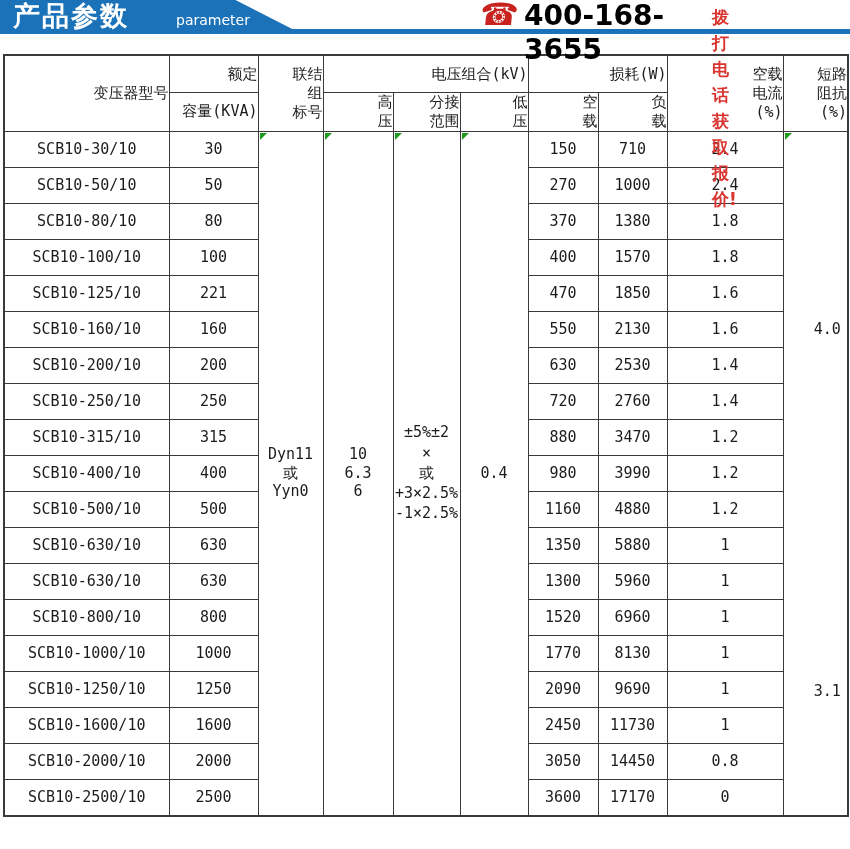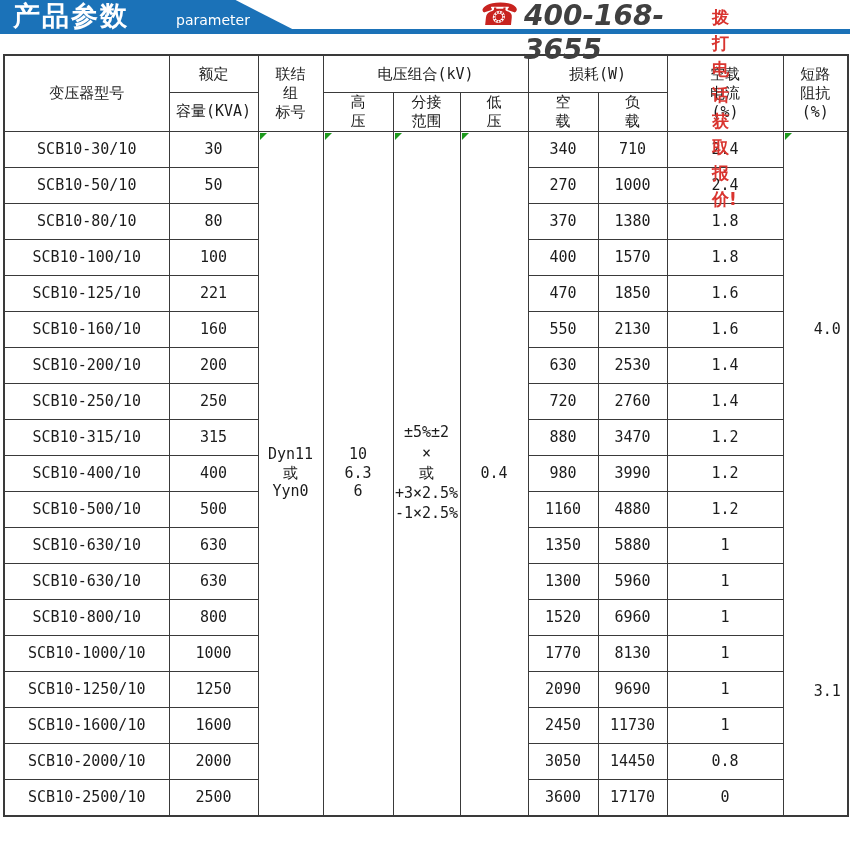--- a/index.html
+++ b/index.html
@@ -20,39 +20,39 @@
     position:absolute; left:13px; top:0px; color:#ffffff;
     font-size:27px; font-weight:bold; letter-spacing:2px; line-height:32px;
   }
   .banner-sub { position:absolute; left:176px; top:12px; color:#ffffff; font-size:14px; }
   .phone-icon {
     position:absolute; left:480px; top:-3px; color:#c8231f; font-size:31px;
     transform:skewX(-6deg); line-height:34px;
   }
   .phone-number {
     position:absolute; left:524px; top:-1px; font-size:28px; font-weight:bold;
-    color:#404040; letter-spacing:0px; line-height:34px;font-style:italic;
+    color:#000000; letter-spacing:0px; line-height:34px;
   }
   .cta {
     position:absolute; left:712px; top:4px; font-size:17px; font-weight:bold;
     color:#d9342f; line-height:26px;
   }
 
   
   .param-table {
     border-collapse:collapse; table-layout:fixed;
     margin:8px 0 0 3px; width:844px;
     font-family:"DejaVu Sans Mono","Liberation Mono",monospace;
     color:#1c1c1c; border:2px solid #3a3a3a;
   }
   .param-table th, .param-table td {
     border:1px solid #3a3a3a; text-align:center; vertical-align:middle;
     font-weight:normal; font-size:15px; padding:0; overflow:hidden;
   }
-  .param-table thead th { height:36px; }
+  .param-table thead th { height:36px;text-align:right; }
   .param-table tbody td { height:35px; }
   .preline { white-space:pre-line; line-height:1.25; }
   .tap-cell { font-size:13px; line-height:1.35; }
   .merged-cell { position:relative; }
   .green-tri {
     position:absolute; left:1px; top:1px; width:0; height:0;
     border-top:7px solid #1d9a1d; border-right:7px solid transparent;
   }
   .imp-cell { position:relative; }
   .imp-val { position:absolute; left:12px; width:100%; text-align:center; }
@@ -125,21 +125,21 @@
 Yyn0</span></td>
       <td rowspan="19" class="preline merged-cell"><span class="green-tri"></span><span>10
 6.3
 6</span></td>
       <td rowspan="19" class="preline merged-cell tap-cell"><span class="green-tri"></span><span>±5%±2
 ×
 或
 +3×2.5%
 -1×2.5%</span></td>
       <td rowspan="19" class="merged-cell"><span class="green-tri"></span><span>0.4</span></td>
-      <td>340</td>
+      <td>150</td>
       <td>710</td>
       <td>2.4</td>
       <td rowspan="19" class="merged-cell imp-cell">
         <span class="green-tri"></span>
         <span class="imp-val imp-top">4.0</span>
         <span class="imp-val imp-bottom">3.1</span>
       </td>
     </tr>
 
   <tr>

